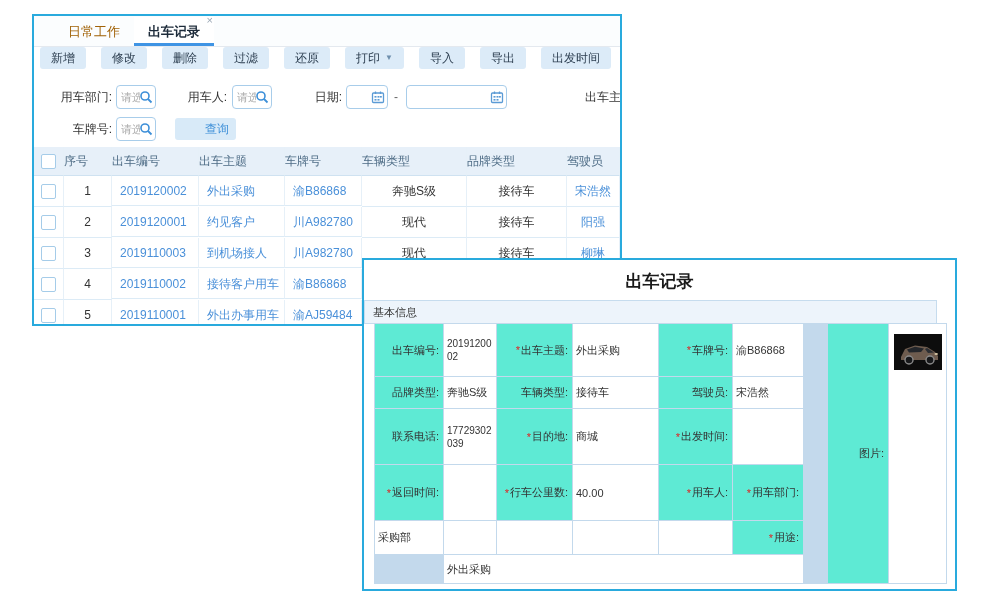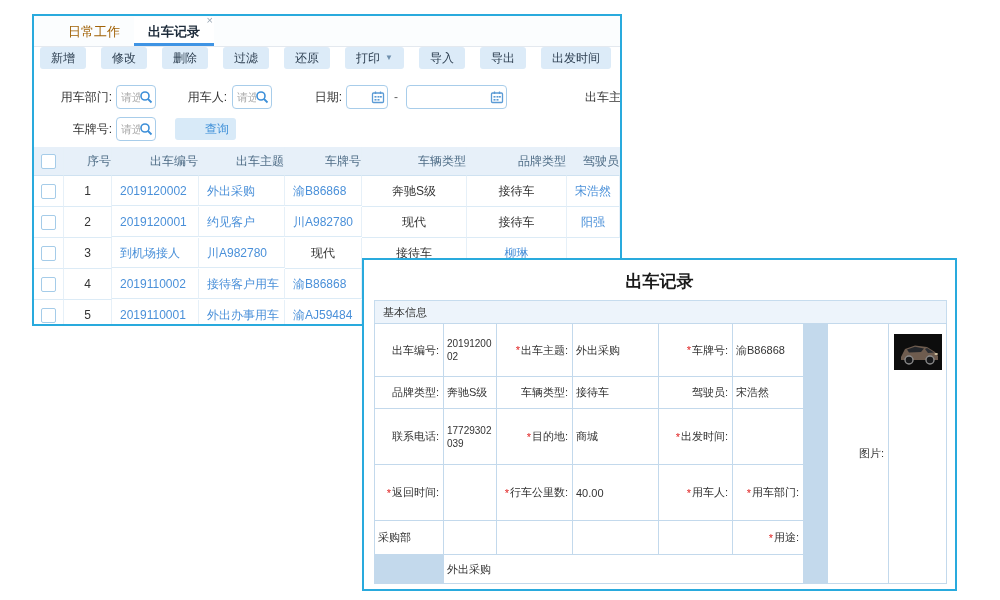--- a/index.html
+++ b/index.html
@@ -36,39 +36,39 @@
   .ficon{position:absolute;right:2px;top:4px;width:14px;height:14px;}
   .fdash{position:absolute;height:24px;line-height:24px;color:#666;}
   .qbtn{position:absolute;background:#d8eaf8;color:#3d8fd8;font-size:12px;height:22px;
     line-height:22px;padding:0 7px;border-radius:3px;border:none;}
   
   .dtable{width:586px;font-size:12px;}
   .trow{display:grid;grid-template-columns:30px 48px 87px 86px 77px 105px 100px 1fr;}
   .trow>div{height:30px;line-height:30px;border-bottom:1px solid #dcebf6;
     border-right:1px solid #e6f0f8;overflow:hidden;white-space:nowrap;}
   .thead>div{height:28px;line-height:28px;background:#e7f0f9;color:#4d6b85;
-    border-bottom:1px solid #cfe2f1;text-align:right;}
+    border-bottom:1px solid #cfe2f1;text-align:left;}
   .c-center{text-align:center;}
   .c-left{text-align:left;padding-left:8px;box-sizing:border-box;}
   .link{color:#4a90d9;}
   .cbcell{display:flex;align-items:center;justify-content:center;}
   .cb{width:13px;height:13px;background:#fff;border:1px solid #a5cce9;border-radius:2px;display:inline-block;}
   
   .dialog{position:absolute;left:362px;top:258px;width:595px;height:333px;background:#fff;
     border:2px solid #29aadd;box-sizing:border-box;z-index:10;overflow:hidden;}
   .dlg-title{margin-top:10px;text-align:center;font-size:17px;font-weight:bold;color:#1a1a1a;}
-  .section-bar{position:absolute;left:10px;top:40px;width:573px;height:24px;box-sizing:border-box;
+  .section-bar{position:absolute;left:0;top:40px;width:573px;height:24px;box-sizing:border-box;
     background:#edf4fb;border:1px solid #c6dcee;font-size:11px;color:#333;
     line-height:22px;padding-left:8px;}
   .form{position:absolute;left:10px;top:63px;width:573px;box-sizing:border-box;
     display:grid;gap:1px;background:#c3d9ec;border:1px solid #c3d9ec;
     grid-template-columns:68px 52px 75px 85px 73px 70px 84px 57px;
     grid-template-rows:52px 31px 55px 55px 33px 28px;font-size:11px;}
   .form>div{overflow:hidden;}
-  .lbl{background:#ffffff;display:flex;align-items:center;justify-content:flex-end;
+  .lbl{background:#5eead4;display:flex;align-items:center;justify-content:flex-end;
     padding-right:4px;box-sizing:border-box;color:#333;white-space:nowrap;}
   .val{background:#fff;display:flex;align-items:center;padding:2px 3px;box-sizing:border-box;color:#333;}
   .val-narrow{font-size:10px;word-break:break-all;line-height:13px;}
   .req{color:#e02020;margin-right:1px;}
   .img-label{grid-column:7;grid-row:1 / span 6;margin-left:24px;}
   .img-cell{grid-column:8;grid-row:1 / span 6;background:#fff;display:flex;
     justify-content:center;align-items:flex-start;padding-top:10px;box-sizing:border-box;}
 </style>
 </head>
 <body>
@@ -205,20 +205,21 @@
       <div class="c-center">现代</div>
       <div class="c-center">接待车</div>
       <div class="c-center link">阳强</div>
     </div>
 
     <div class="trow">
       <div class="cbcell">
           <span class="cb"></span>
         </div>
       <div class="c-center">3</div>
+      <div class="c-left link">2019110003</div>
       <div class="c-left link">到机场接人</div>
       <div class="c-left link">川A982780</div>
       <div class="c-center">现代</div>
       <div class="c-center">接待车</div>
       <div class="c-center link">柳琳</div>
     </div>
 
     <div class="trow">
       <div class="cbcell">
           <span class="cb"></span>

